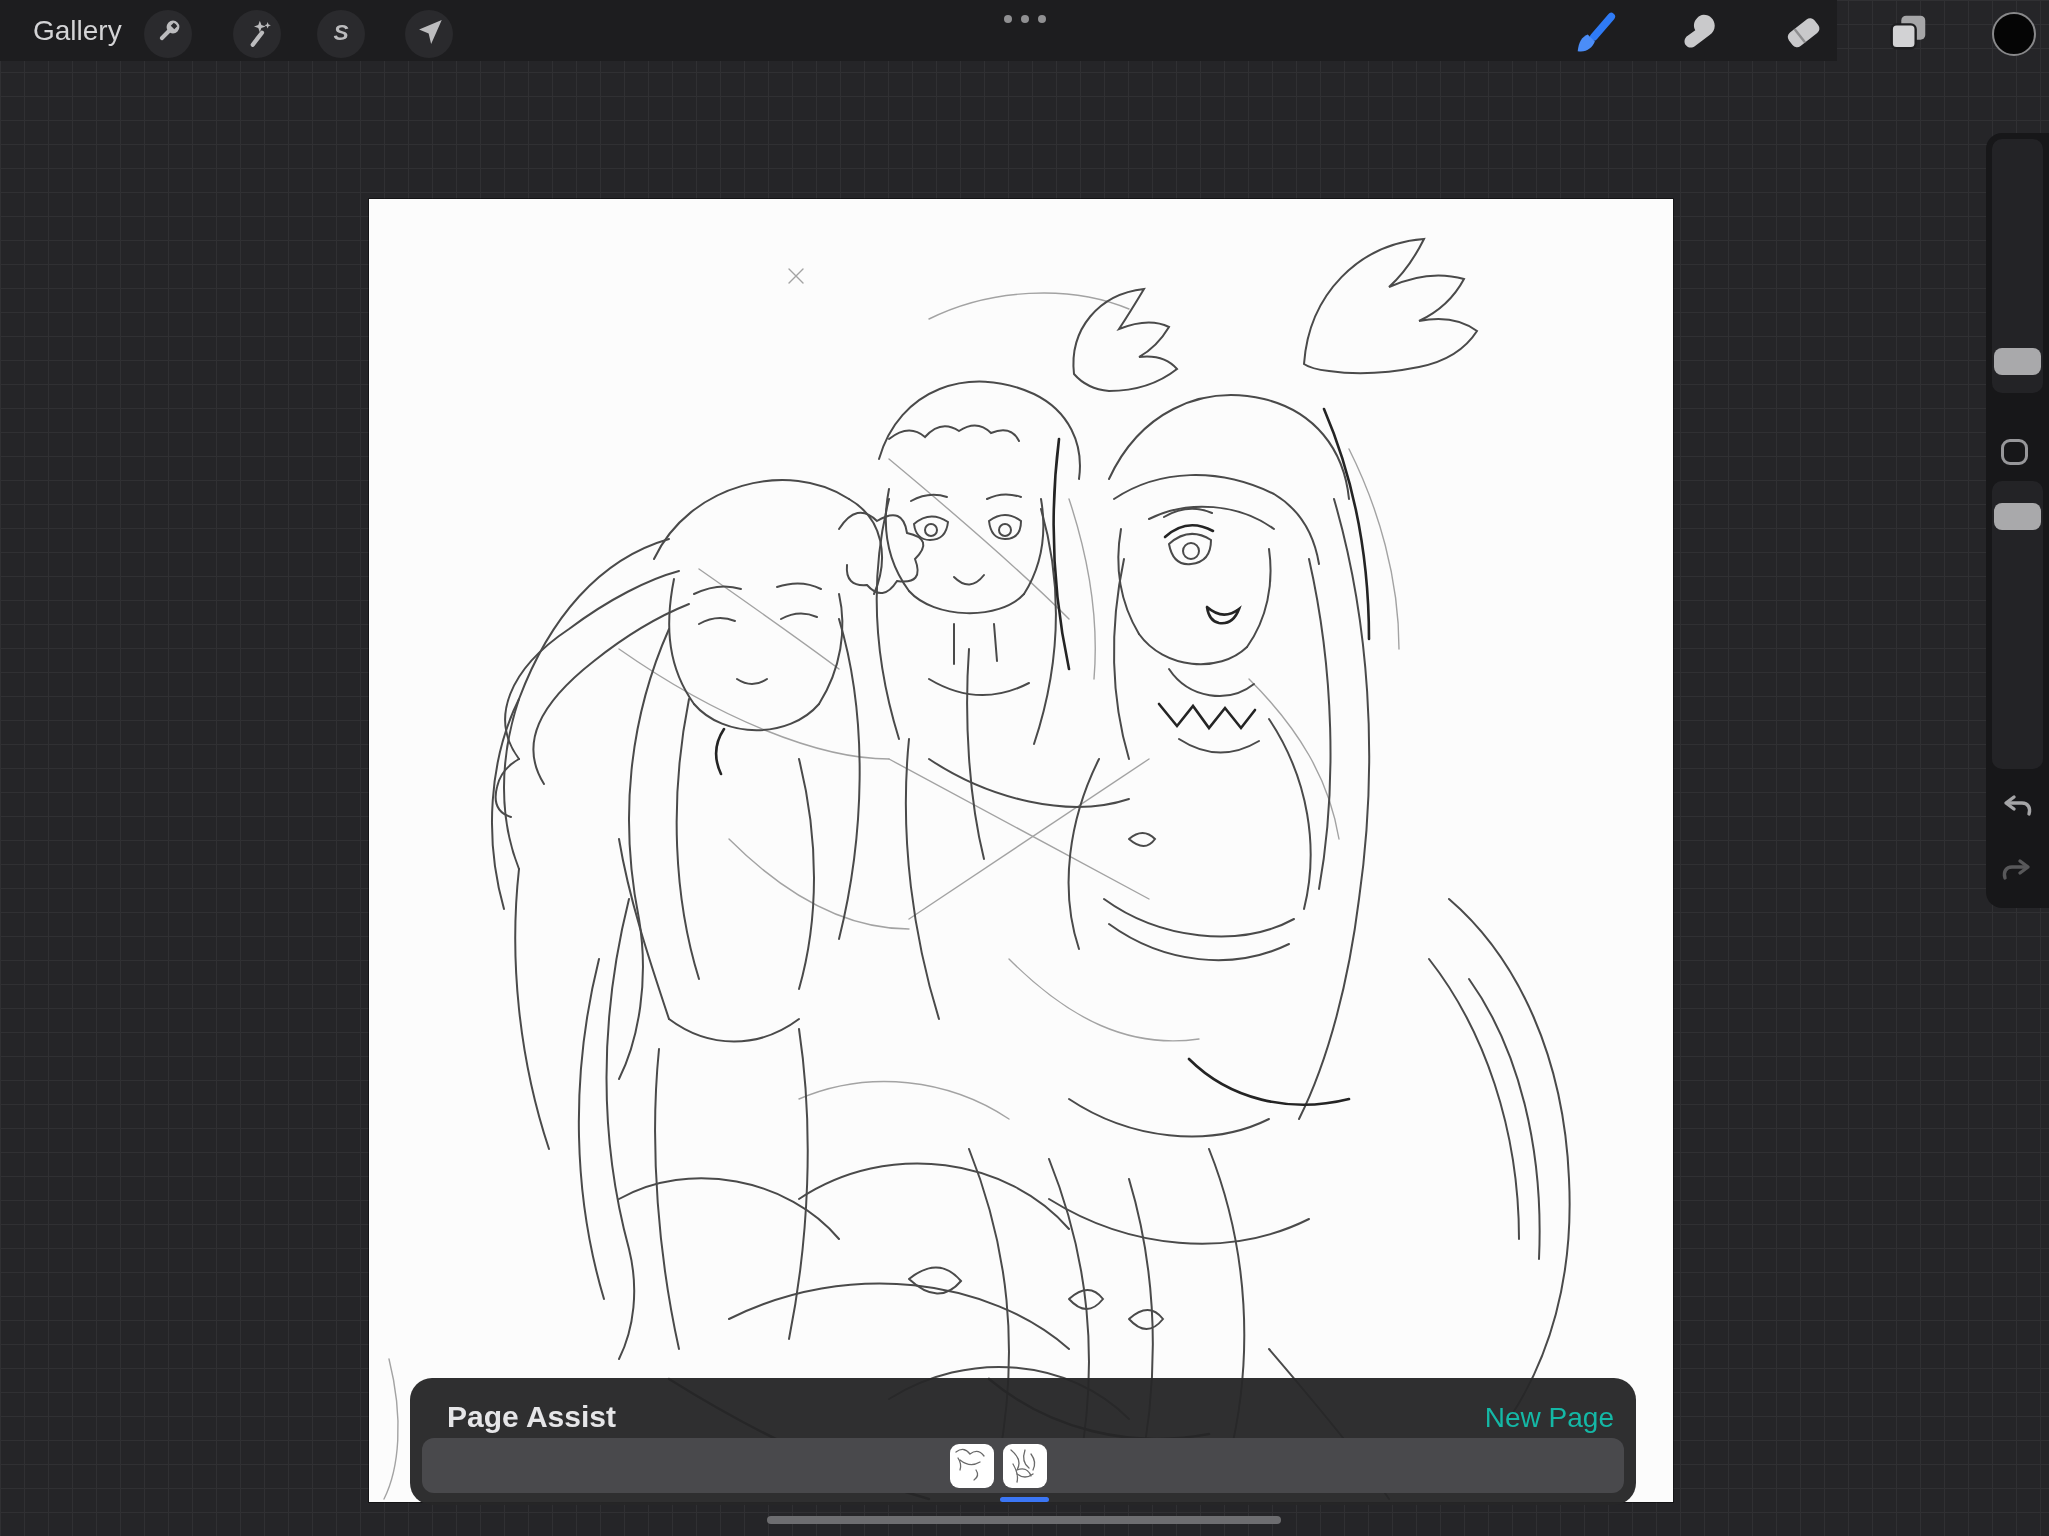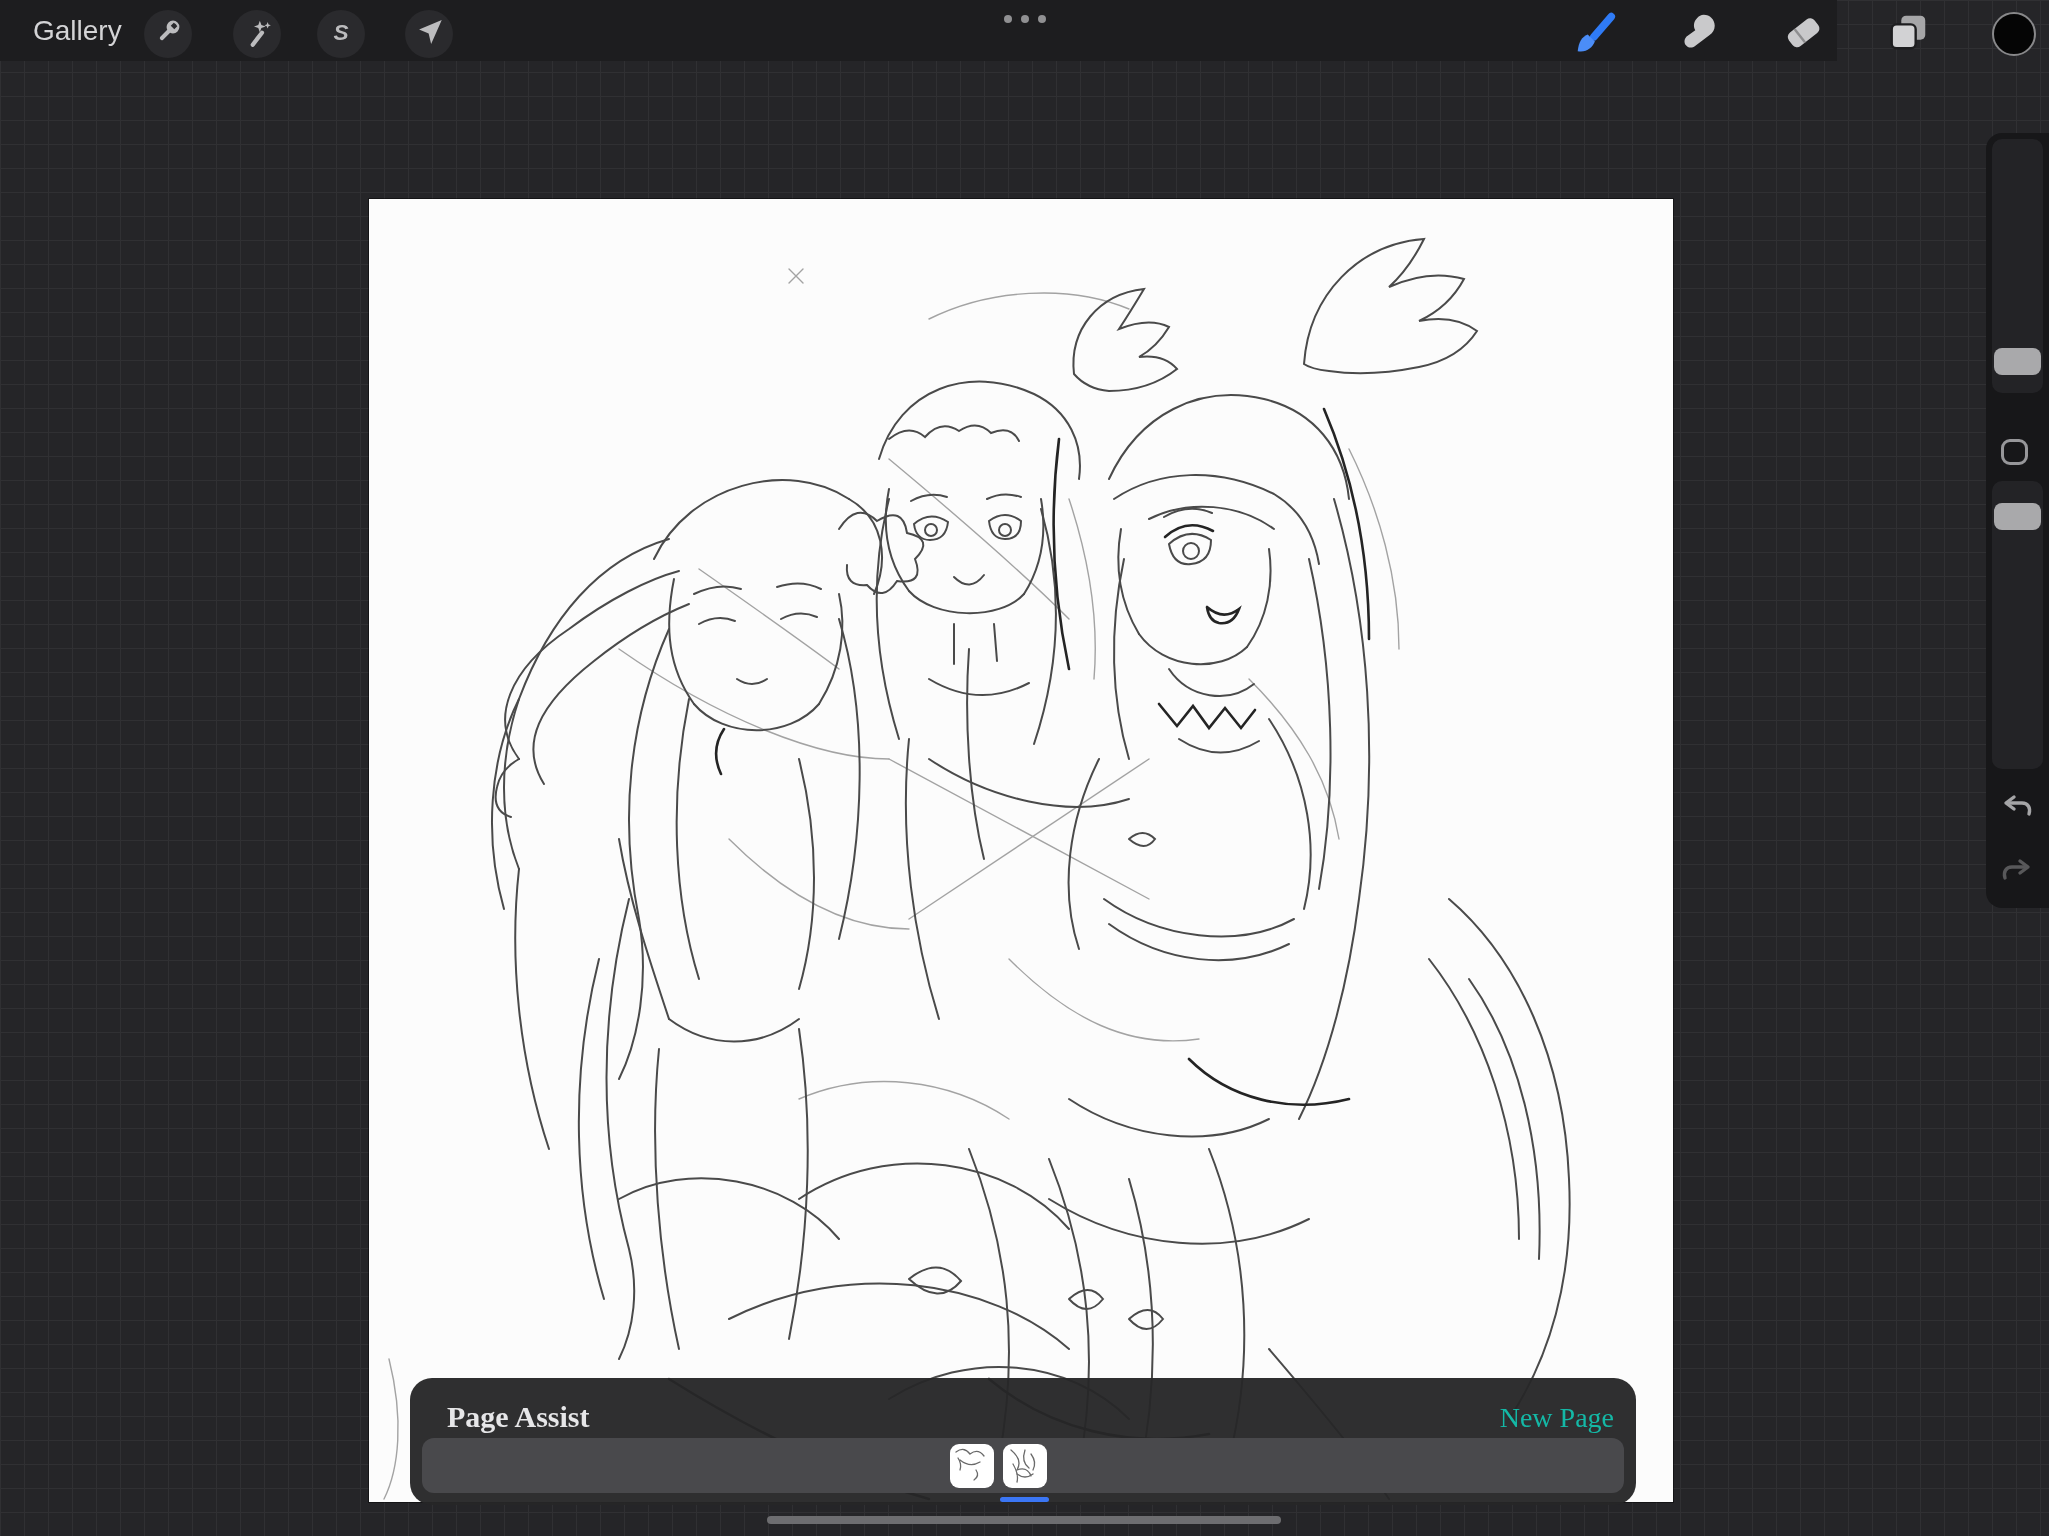--- a/index.html
+++ b/index.html
@@ -70,21 +70,21 @@
     position:absolute;left:15px;top:306px;width:27px;height:26px;
     border:3px solid #97979a;border-radius:9px;box-sizing:border-box;cursor:pointer;background:transparent;
   }
   .undo-btn,.redo-btn{position:absolute;left:14px;width:34px;height:30px;cursor:pointer;}
   .undo-btn{top:660px;}
   .redo-btn{top:724px;}
   
   #page-assist{
     position:absolute;left:410px;top:1378px;width:1226px;height:127px;
     background:var(--panel-bg,#2a2a2cE8);background:rgba(38,38,40,.96);
-    border-radius:22px;z-index:25;font-family:Liberation Serif, serif;
+    border-radius:22px;z-index:25;
   }
   .pa-title{
     position:absolute;left:37px;top:22px;font-size:30px;font-weight:700;color:#e6e6e8;
   }
   .pa-newpage{
     position:absolute;right:22px;top:24px;font-size:28px;font-weight:400;color:#14b8a6;cursor:pointer;
   }
   .pa-filmstrip{
     position:absolute;left:12px;top:60px;width:1202px;height:55px;
     background:var(--filmstrip-bg,#49494c);border-radius:12px;

